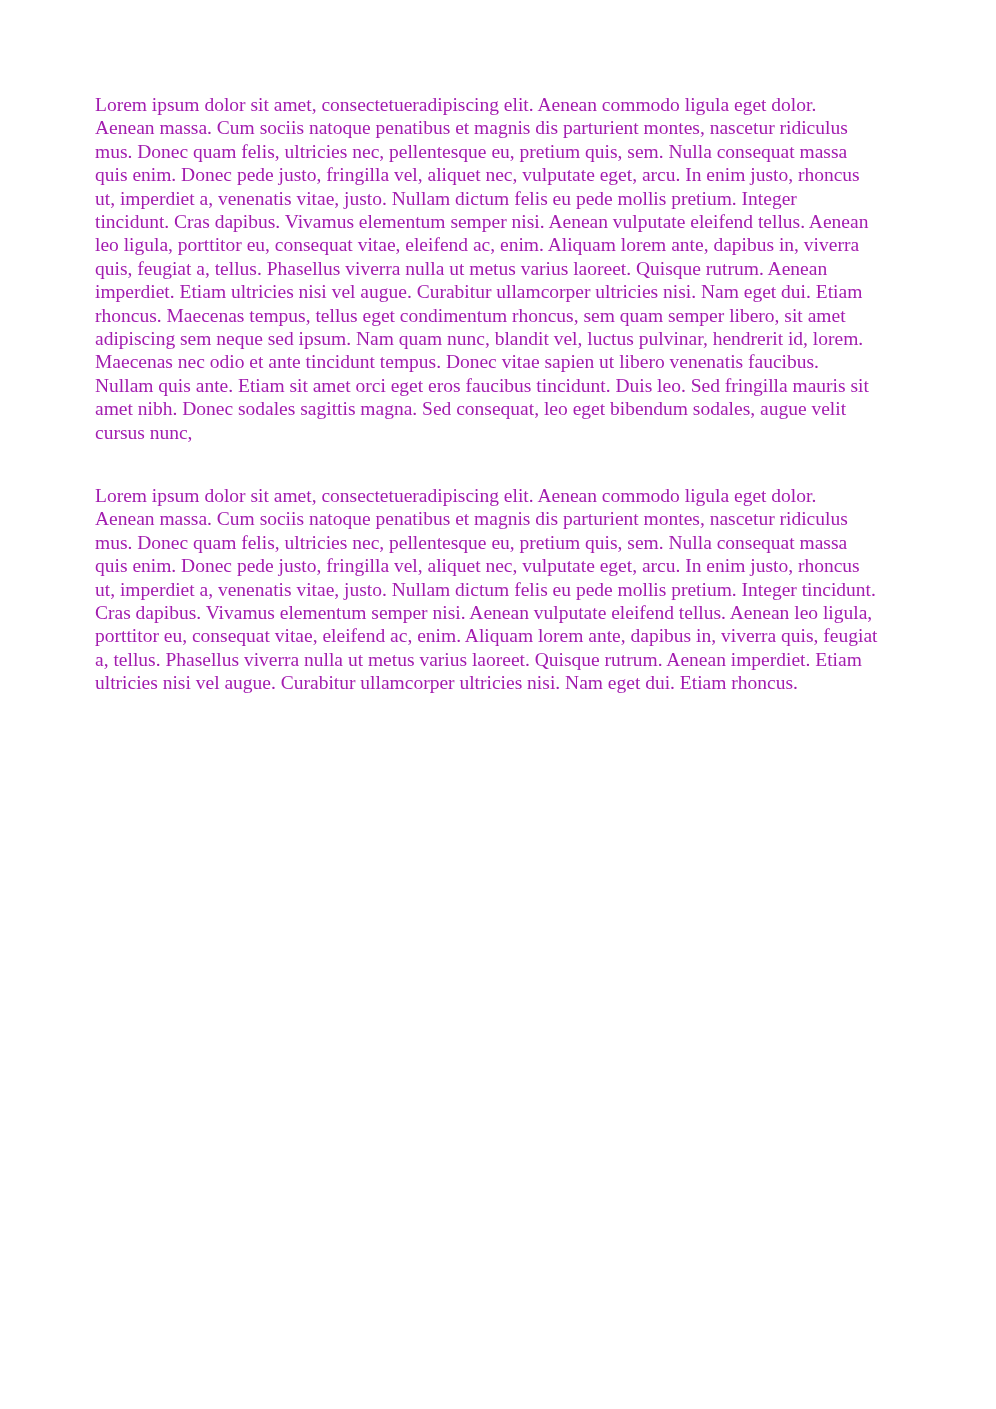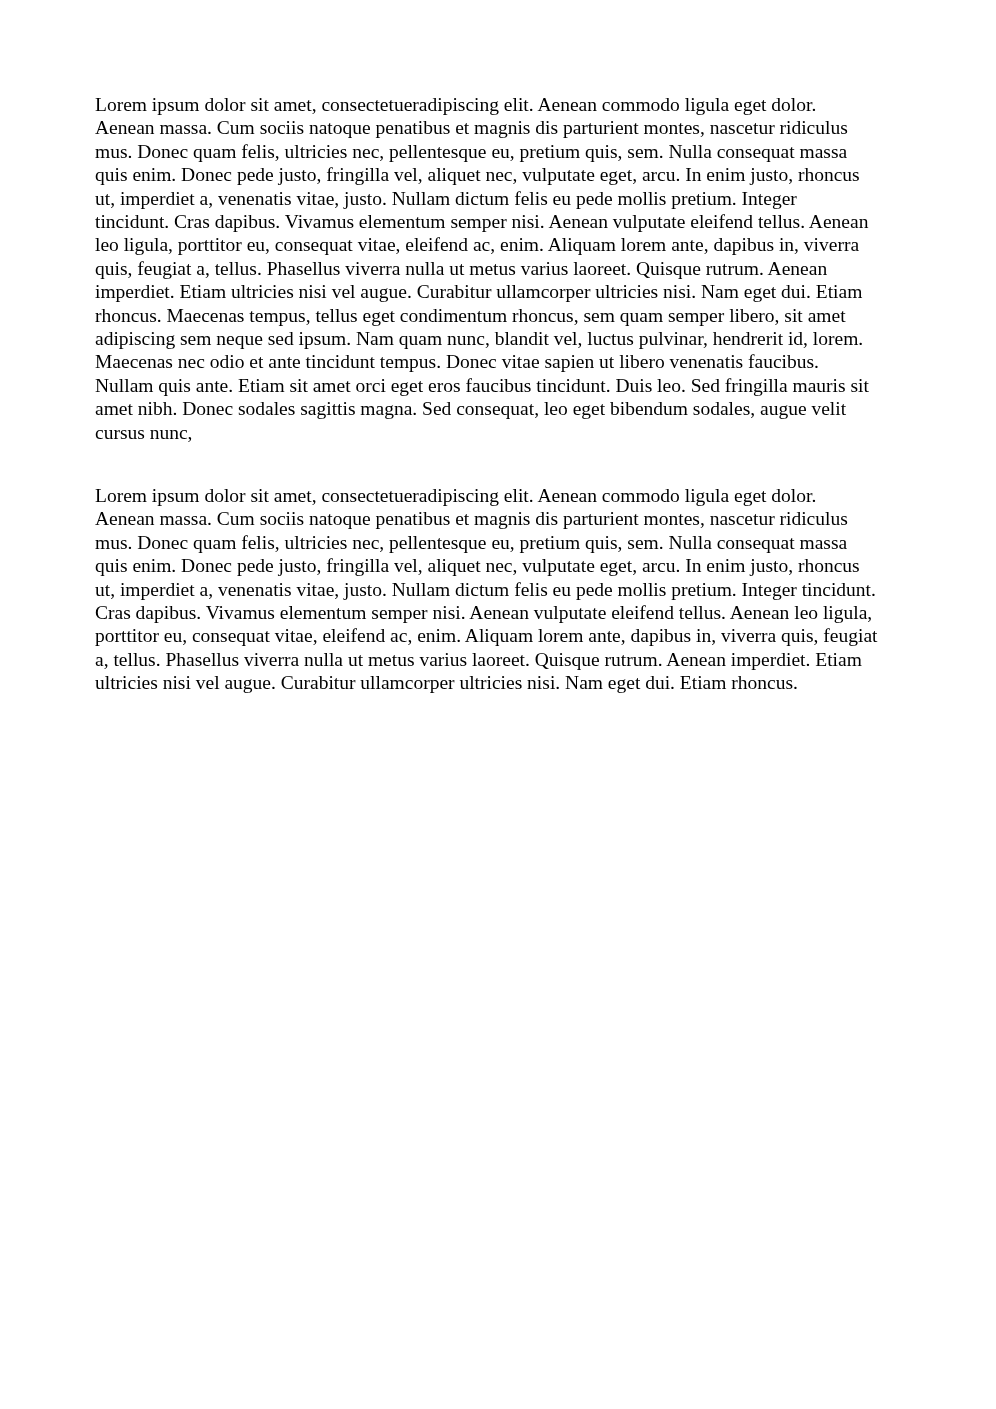--- a/index.html
+++ b/index.html
@@ -23,21 +23,21 @@
       height: 1409px;
       background: #ffffff;
     }
     .para {
       position: absolute;
       left: 95px;
       margin: 0;
       font-size: 19.5px;
       line-height: 23.4px;
       white-space: pre;          
-      color: #000000;
+      color: #a21caf;
       font-kerning: normal;
     }
     .para-1 { top: 93px; }
     .para-2 { top: 484px; }
   </style>
 </head>
 <body>
 
 <div class="page">
   <p class="para para-1">Lorem ipsum dolor sit amet, consectetueradipiscing elit. Aenean commodo ligula eget dolor.

